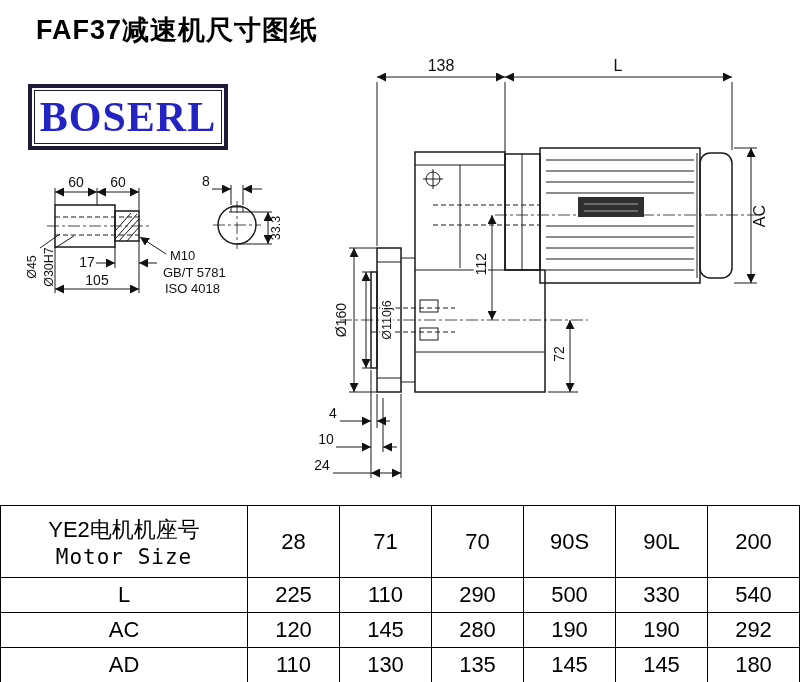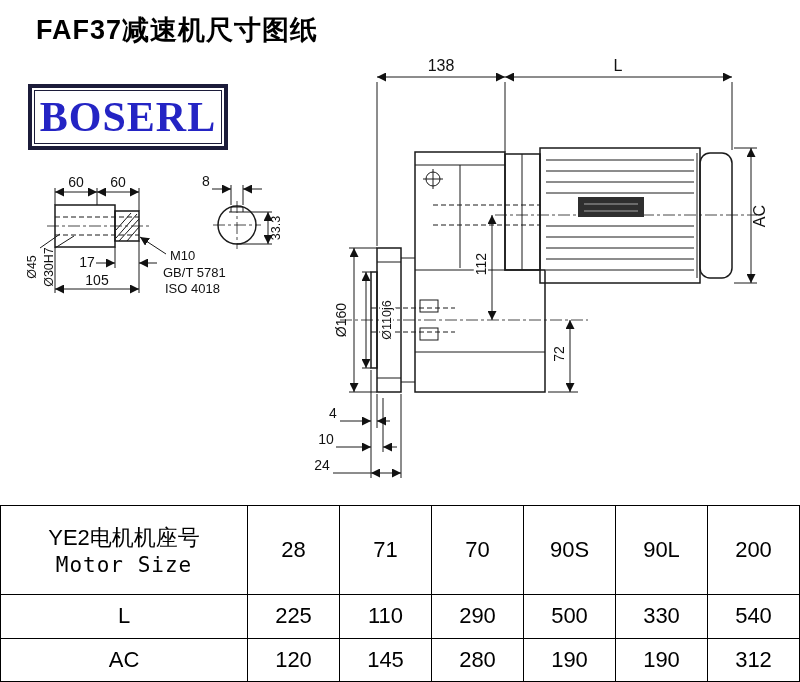--- a/index.html
+++ b/index.html
@@ -263,18 +263,27 @@
       <td>330</td>
       <td>540</td>
     </tr>
     <tr class="data">
       <td>AC</td>
       <td>120</td>
       <td>145</td>
       <td>280</td>
       <td>190</td>
       <td>190</td>
-      <td>312</td>
+      <td>292</td>
+    </tr>
+    <tr class="data">
+      <td>AD</td>
+      <td>110</td>
+      <td>130</td>
+      <td>135</td>
+      <td>145</td>
+      <td>145</td>
+      <td>180</td>
     </tr>
   </tbody>
     </table>
 
 </div>
 
 </body></html>

